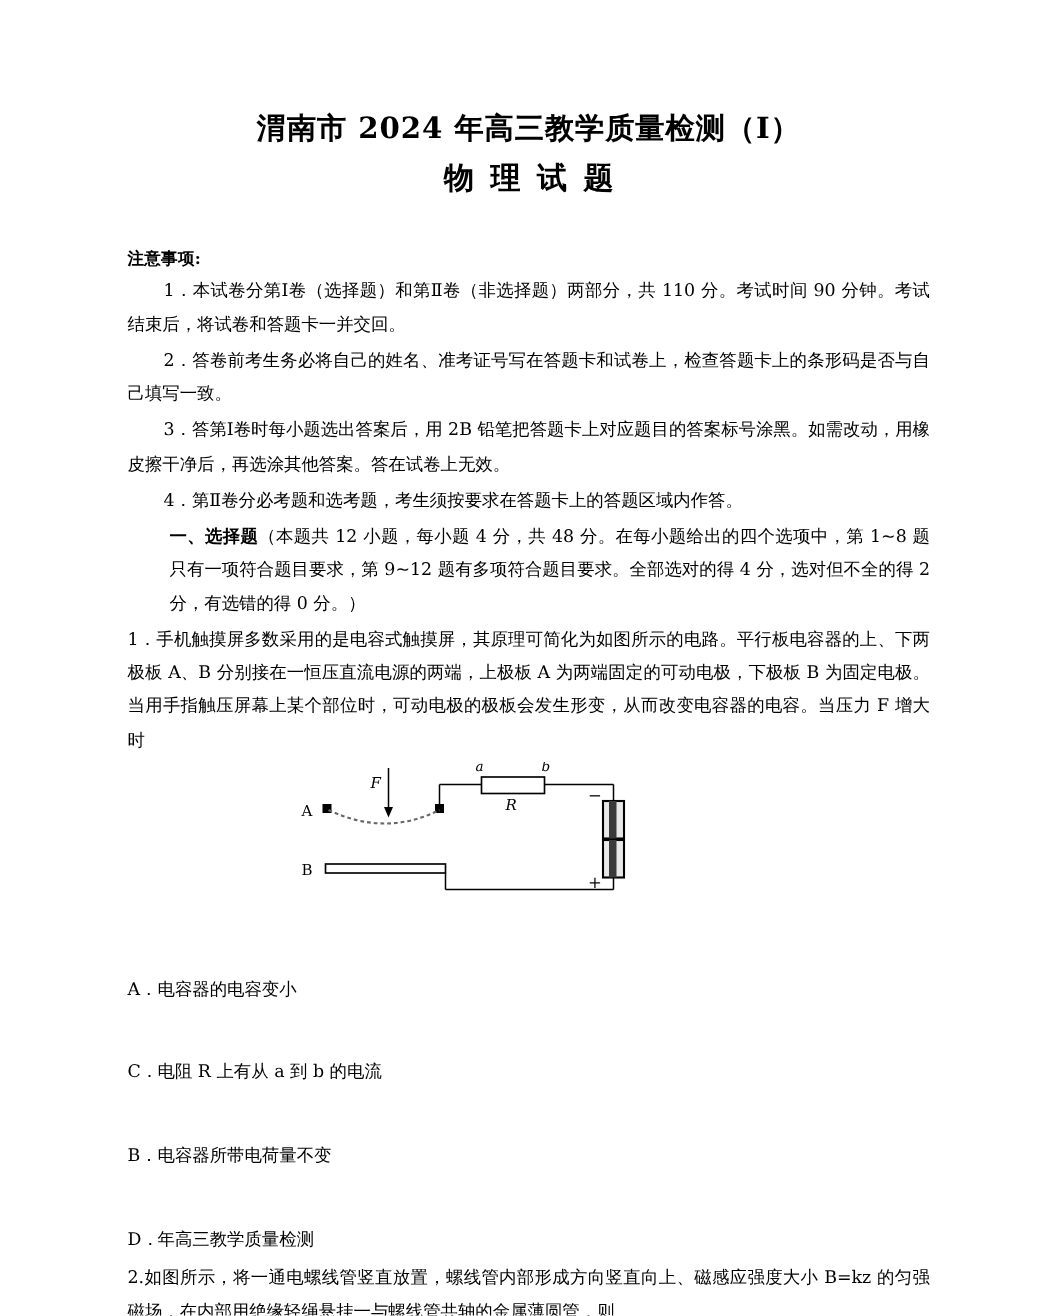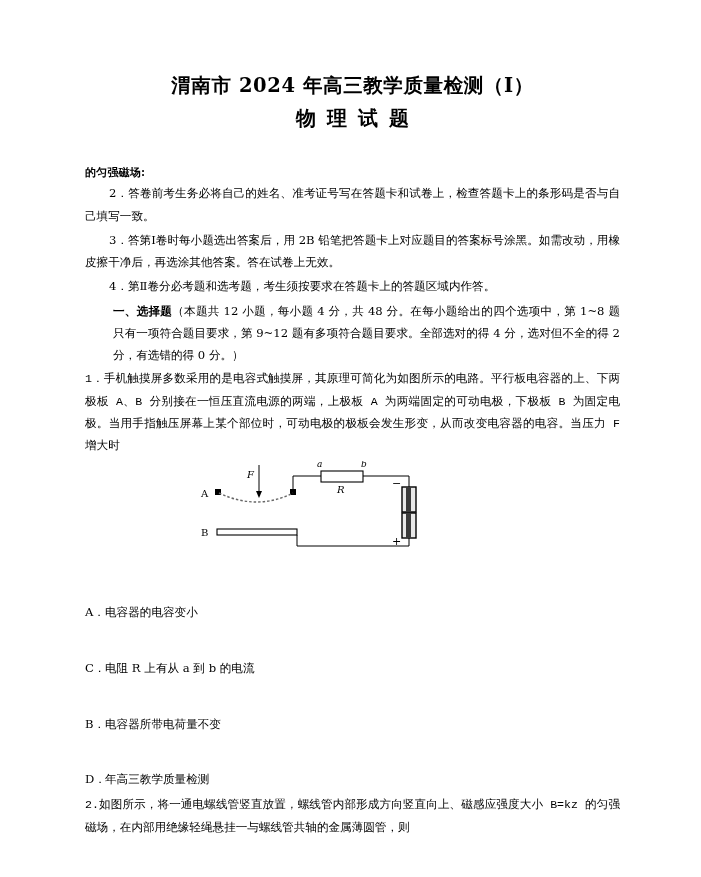--- a/index.html
+++ b/index.html
@@ -79,21 +79,20 @@
   }
   .section-heading b { font-weight: bold; }
 
   
   .question {
     font-size: 11.6px;
     line-height: 1.92;
     text-align: justify;
     text-justify: inter-ideograph;
     margin-top: 2px;
-    font-family: Liberation Mono, monospace;
   }
   .q2 {
     line-height: 1.98;
   }
 
   
   .figure-wrap {
     position: relative;
     height: 108px;
     margin-top: 4px;
@@ -124,22 +123,23 @@
 <body>
 
 <div class="page">
   <div class="content">
 
     <div class="title-block">
       <div class="doc-title">渭南市 2024 年高三教学质量检测（Ⅰ）</div>
       <div class="doc-subtitle">物理试题</div>
     </div>
 
-    <div class="notes-heading">的匀强磁场:</div>
+    <div class="notes-heading">注意事项:</div>
 
+    <div class="note-item">1．本试卷分第Ⅰ卷（选择题）和第Ⅱ卷（非选择题）两部分，共 110 分。考试时间 90 分钟。考试结束后，将试卷和答题卡一并交回。</div>
     <div class="note-item">2．答卷前考生务必将自己的姓名、准考证号写在答题卡和试卷上，检查答题卡上的条形码是否与自己填写一致。</div>
     <div class="note-item">3．答第Ⅰ卷时每小题选出答案后，用 2B 铅笔把答题卡上对应题目的答案标号涂黑。如需改动，用橡皮擦干净后，再选涂其他答案。答在试卷上无效。</div>
     <div class="note-item">4．第Ⅱ卷分必考题和选考题，考生须按要求在答题卡上的答题区域内作答。</div>
 
     <div class="section-heading"><b>一、选择题</b><span>（本题共 12 小题，每小题 4 分，共 48 分。在每小题给出的四个选项中，第 1~8 题只有一项符合题目要求，第 9~12 题有多项符合题目要求。全部选对的得 4 分，选对但不全的得 2 分，有选错的得 0 分。）</span></div>
 
     <div class="question"><span>1．</span><span>手机触摸屏多数采用的是电容式触摸屏，其原理可简化为如图所示的电路。平行板电容器的上、下两极板 A、B 分别接在一恒压直流电源的两端，上极板 A 为两端固定的可动电极，下极板 B 为固定电极。当用手指触压屏幕上某个部位时，可动电极的极板会发生形变，从而改变电容器的电容。当压力 F 增大时</span></div>
 
     <div class="figure-wrap">
       <svg width="250" height="100" viewBox="0 0 250 100">

